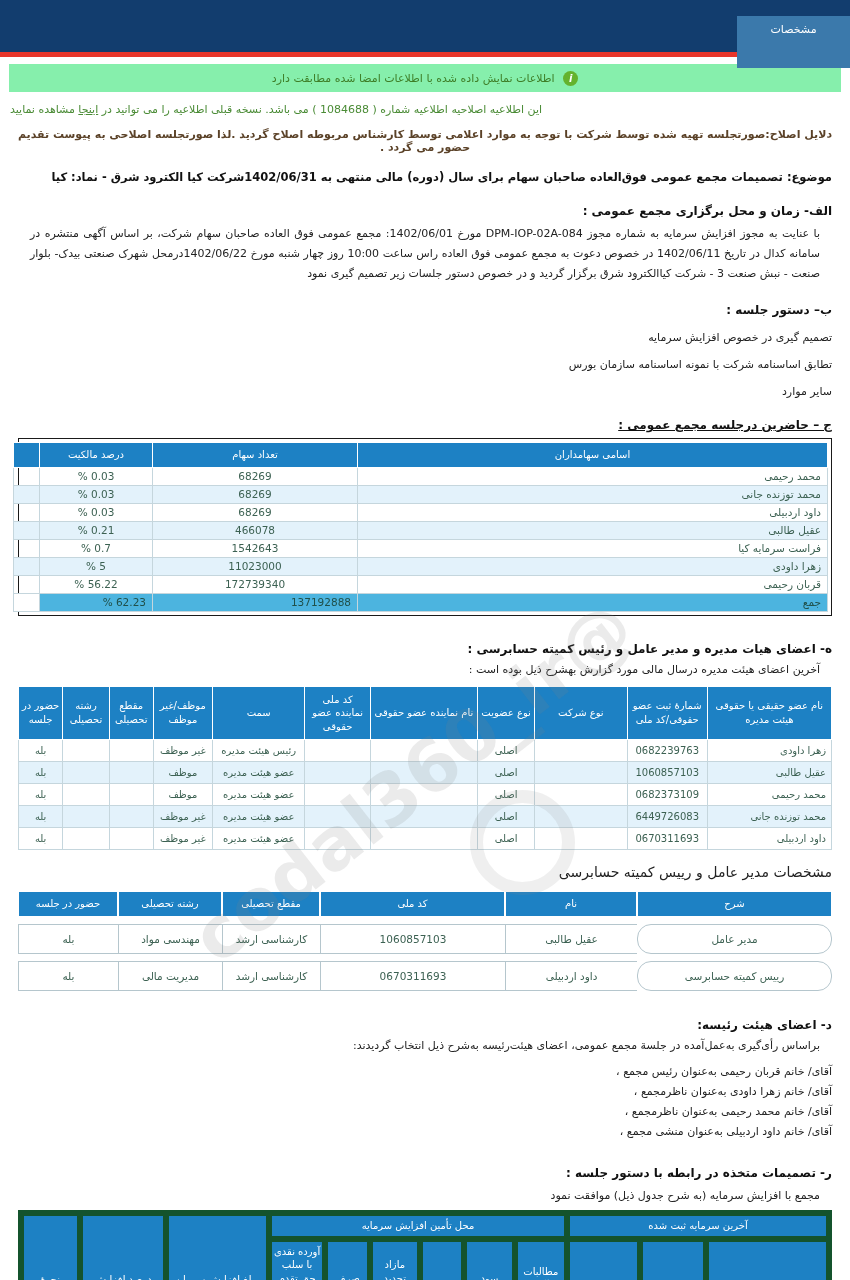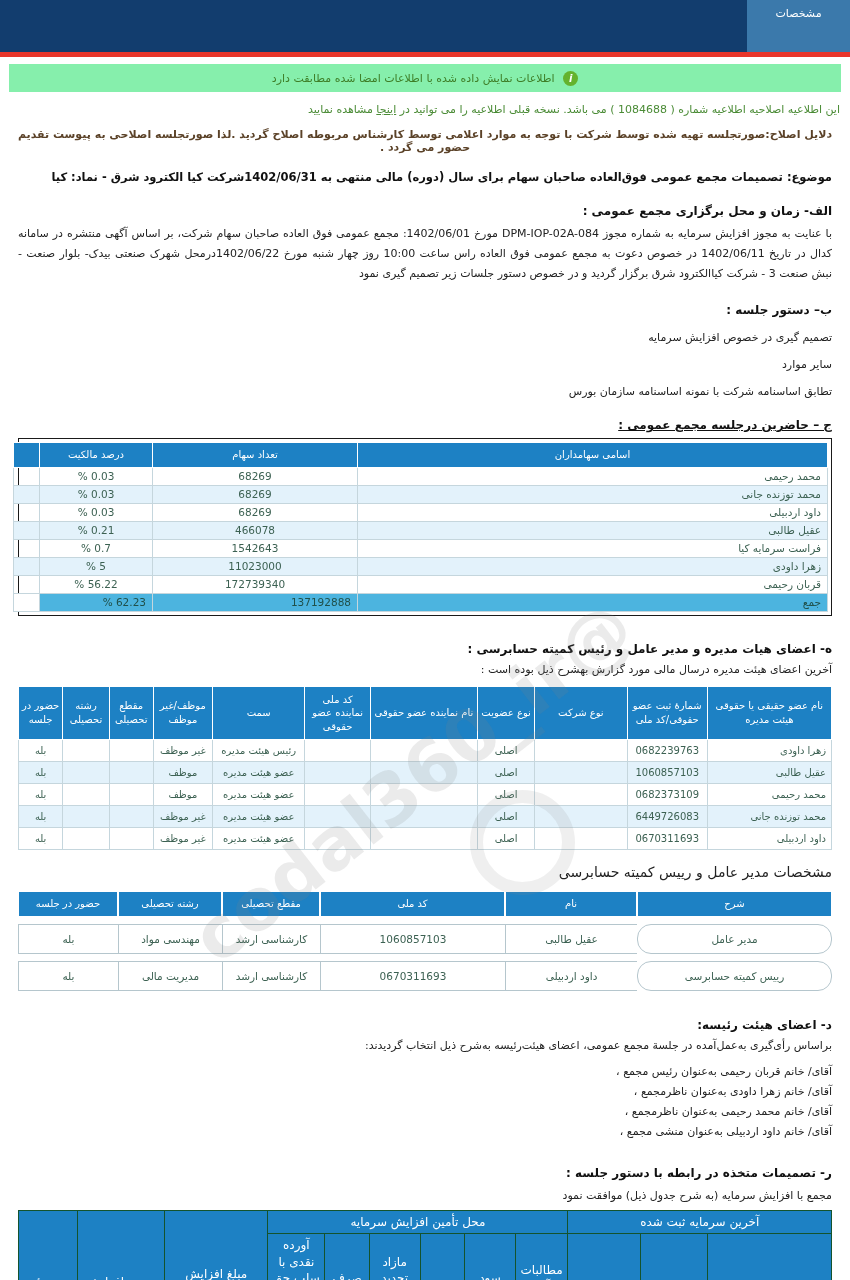--- a/index.html
+++ b/index.html
@@ -1,37 +1,37 @@
 <!DOCTYPE html>
 <html lang="fa" dir="rtl"><head>
 <meta charset="utf-8">
 <style>
   * { box-sizing: border-box; }
   body { margin:0; background:#fff; font-family:"DejaVu Sans", sans-serif; direction:rtl; color:#222; }
   .page { width:850px; height:1280px; position:relative; overflow:hidden; margin:0 auto; background:#fff; }
 
   
   .topbar { height:52px; background:#123d6e; position:relative; }
-  .tab { position:absolute; top:0; right:0; width:103px; height:52px; background:#3b79ab;
+  .tab { position:absolute; top:16px; right:0; width:113px; height:52px; background:#3b79ab;
          color:#fff; font-size:11px; text-align:center; padding-top:7px; cursor:pointer; }
   .redline { height:5px; background:#e8352b; }
 
   .banner { margin:7px 9px 0; background:#86efac; color:#3e7e27; text-align:center;
             padding:7px 0 6px; font-size:11px; }
   .info-icon { display:inline-block; width:15px; height:15px; line-height:15px; border-radius:50%;
                background:#64b22d; color:#fff; font-weight:bold; font-size:10px; text-align:center;
                vertical-align:middle; margin-left:5px; font-style:italic; }
-  .amendment { text-align:right; color:#4a8b35; font-size:11px; margin:11px 10px 0; }
+  .amendment { text-align:left; color:#4a8b35; font-size:11px; margin:11px 10px 0; }
   .amendment a { color:#4a8b35; text-decoration:underline; cursor:pointer; }
   .reason { text-align:center; color:#5b4228; font-weight:bold; font-size:11px; margin:12px 14px 0; }
 
   .subject { font-weight:bold; font-size:11.5px; margin:16px 18px 0; color:#111; }
   .sec-title { font-weight:bold; font-size:12px; margin:20px 18px 6px; color:#111; }
   .sec-title.u { text-decoration:underline; }
-  .body-text { font-size:11px; margin:6px 18px; line-height:1.8; color:#222; text-align:justify; }
+  .body-text { font-size:11px; margin:6px 30px; line-height:1.8; color:#222; text-align:justify; }
   .line-item { font-size:11px; margin:14px 18px; color:#222; }
   .small-gap { margin:7px 18px; }
   .caption { font-size:14px; margin:14px 18px 4px; color:#222; }
 
   
   table { border-collapse:collapse; width:814px; margin:4px 18px; font-size:10.5px; table-layout:fixed; }
   th { background:#1d81c4; color:#fff; font-weight:normal; padding:5px 3px; border:1px solid #fff;
        font-size:10px; line-height:1.35; }
   td { padding:3px 5px; border:1px solid #c5d6dd; color:#3c6152; text-align:center;
        overflow:hidden; white-space:nowrap; }
@@ -49,21 +49,21 @@
   .board th { padding:6px 2px; }
   .board td { height:22px; font-size:10px; }
 
   
   .managers { border-collapse:separate; border-spacing:0 7px; }
   .managers th { border:1px solid #fff; }
   .managers td { border:1px solid #b5c6cd; border-right-width:0; height:30px; }
   .managers td:first-child { border-right-width:1px;border-radius:14px; }
 
   
-  .capital th { border:1px solid #14532d; font-size:12px; padding:3px 2px; vertical-align:middle; }
+  .capital th { border:6px solid #14532d; font-size:10px; padding:3px 2px; vertical-align:middle; }
 
   
   .wm-text { position:absolute; top:740px; right:170px; transform:rotate(-38deg);
              transform-origin:center; font-size:72px; font-weight:bold;
              color:rgba(130,130,130,0.16); pointer-events:none; white-space:nowrap; z-index:5; }
   .wm-logo { position:absolute; top:790px; left:470px; width:105px; height:105px;
              border:13px solid rgba(140,140,140,0.14); border-radius:50%; pointer-events:none; z-index:5; }
 </style>
 </head>
 <body>
@@ -90,22 +90,22 @@
 
   <p class="reason">دلایل اصلاح:صورتجلسه تهیه شده توسط شرکت با توجه به موارد اعلامی توسط کارشناس مربوطه اصلاح گردید .لذا صورتجلسه اصلاحی به پیوست تقدیم حضور می گردد .</p>
 
   <p class="subject">موضوع: تصمیمات مجمع عمومی فوق‌العاده صاحبان سهام برای سال (دوره) مالی منتهی به 1402/06/31شرکت کیا الکترود شرق - نماد: کیا</p>
 
   <p class="sec-title">الف- زمان و محل برگزاری مجمع عمومی :</p>
   <p class="body-text">با عنایت به مجوز افزایش سرمایه به شماره مجوز DPM-IOP-02A-084 مورخ 1402/06/01: مجمع عمومی فوق العاده صاحبان سهام شرکت، بر اساس آگهی منتشره در سامانه کدال در تاریخ 1402/06/11 در خصوص دعوت به مجمع عمومی فوق العاده راس ساعت 10:00 روز چهار شنبه مورخ 1402/06/22درمحل شهرک صنعتی بیدک- بلوار صنعت - نبش صنعت 3 - شرکت کیاالکترود شرق   برگزار گردید و در خصوص دستور جلسات زیر تصمیم گیری نمود</p>
 
   <p class="sec-title">ب– دستور جلسه :</p>
   <p class="line-item">تصمیم گیری در خصوص افزایش سرمایه</p>
+  <p class="line-item">تطابق اساسنامه شرکت با نمونه اساسنامه سازمان بورس</p>
   <p class="line-item">سایر موارد</p>
-  <p class="line-item">تطابق اساسنامه شرکت با نمونه اساسنامه سازمان بورس</p>
 
   <p class="sec-title u">ج – حاضرین درجلسه مجمع عمومی :</p>
   <div class="tbl-frame">
     <table>
       <colgroup>
           <col style="width:470px">
           <col style="width:205px">
           <col style="width:113px">
           <col style="width:26px">
         </colgroup>

